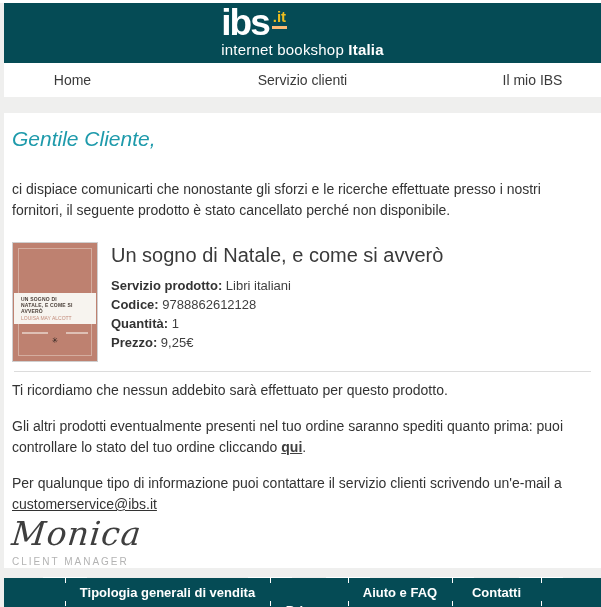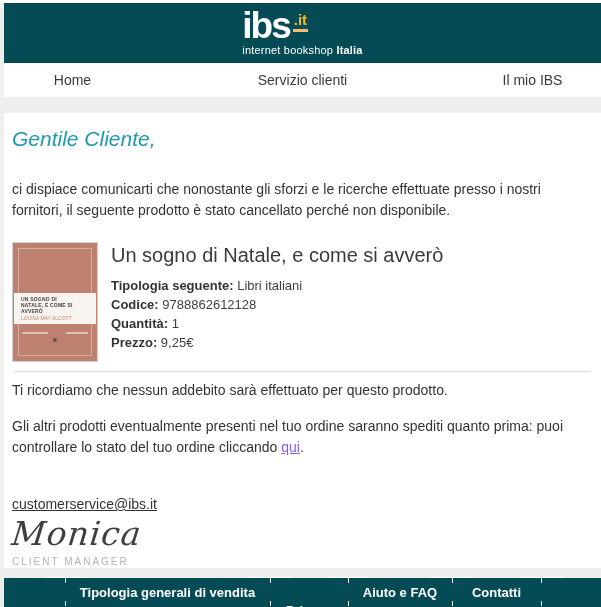--- a/index.html
+++ b/index.html
@@ -9,21 +9,21 @@
   .page::before { content:""; position:absolute; left:0; top:0; width:601px; height:3px; background:#fff; }
   .email { position:absolute; left:4px; top:3px; width:597px; }
 
   
   .brandbar { height:60px; background:#054b55; display:flex; flex-direction:column;
               align-items:center; justify-content:center; }
   .logo-row { display:flex; align-items:flex-start; line-height:1; }
   .logo-main { font-size:37px; font-weight:bold; color:#fff; letter-spacing:-2px; line-height:30px; }
   .logo-tld { font-size:15px; font-weight:bold; color:#edbe1f; border-bottom:3px solid #fdba74;
               padding:0 1px 2px 1px; margin:1px 0 0 3px; display:inline-block; }
-  .tagline { color:#fff; font-size:11px; margin-top:3px; letter-spacing:.2px; }
+  .tagline { color:#fff; font-size:15px; margin-top:3px; letter-spacing:.2px; }
   .tagline .bold { font-weight:bold; }
 
   
   .nav { height:34px; background:#fff; display:flex; justify-content:space-between; align-items:center; }
   .nav-item { width:137px; text-align:center; font-size:14px; color:#3a3a3a; cursor:pointer; }
 
   .gapband { height:16px; }
   .gapband2 { height:10px; }
 
   
@@ -48,21 +48,21 @@
   .pinfo { margin-left:13px; padding-top:1px; }
   .ptitle { font-size:20px; color:#3a3a3a; line-height:24px; }
   .pdetails { margin-top:9px; font-size:13px; line-height:19px; color:#3f3f3f; }
   .pdetails .lbl { font-weight:bold; color:#333; }
 
   .divider { border:0; border-top:1px solid #dcdcdc; margin:9px 2px 0 2px; }
 
   .note1 { margin-top:8px; }
   .note2 { margin-top:15px; max-width:558px; }
   .note3 { margin-top:15px; }
-  .inline-link { color:#8b5cf6; font-weight:normal; text-decoration:underline; cursor:pointer; }
+  .inline-link { color:#404040; font-weight:bold; text-decoration:underline; cursor:pointer; }
   .email-link { color:#333; text-decoration:underline; cursor:pointer; }
   .closing { margin-top:16px; }
   .signature { font-family:"DejaVu Serif", serif; font-style:italic; font-size:33px; color:#3f3f3f;
                letter-spacing:1px; line-height:38px; display:inline-block; transform:skewX(-6deg); }
   .role { font-size:10px; letter-spacing:2px; color:#b3b3b3; margin-top:3px; }
 
   
   .footer { height:29px; background:#054b55; position:relative; display:flex; align-items:center; }
   .fcell { text-align:center; font-size:13px; font-weight:bold; color:#fff; cursor:pointer; }
   .fc0 { width:61px; cursor:default; }
@@ -110,35 +110,35 @@
             <div class="cover-title">UN SOGNO DI NATALE, E COME SI AVVERÒ</div>
             <div class="cover-author">LOUISA MAY ALCOTT</div>
           </div>
           <div class="cover-credit-l"></div>
           <div class="cover-credit-r"></div>
           <div class="cover-ornament">✳</div>
         </div>
         <div class="pinfo">
           <div class="ptitle">Un sogno di Natale, e come si avverò</div>
           <div class="pdetails">
-            <div><span class="lbl">Tipologia seguente:</span> <span>Libri italiani</span></div>
+            <div><span class="lbl">Servizio prodotto:</span> <span>Libri italiani</span></div>
             <div><span class="lbl">Codice:</span> <span>9788862612128</span></div>
             <div><span class="lbl">Quantità:</span> <span>1</span></div>
             <div><span class="lbl">Prezzo:</span> <span>9,25€</span></div>
           </div>
         </div>
       </div>
 
       <hr class="divider">
 
       <p class="body-p note1">Ti ricordiamo che nessun addebito sarà effettuato per questo prodotto.</p>
 
       <p class="body-p note2"><span>Gli altri prodotti eventualmente presenti nel tuo ordine saranno spediti quanto prima: puoi controllare lo stato del tuo ordine cliccando </span><a class="inline-link">qui</a><span>.</span></p>
 
-      <p class="body-p note3"><br><a class="email-link">customerservice@ibs.it</a></p>
+      <p class="body-p note3"><span>Per qualunque tipo di informazione puoi contattare il servizio clienti scrivendo un'e-mail a</span><br><a class="email-link">customerservice@ibs.it</a></p>
 
 
       <div class="signature">Monica</div>
       <div class="role">CLIENT MANAGER</div>
     </div>
 
     <div class="gapband2"></div>
 
     <div class="footer">
       <div class="fcell fc0"></div>

